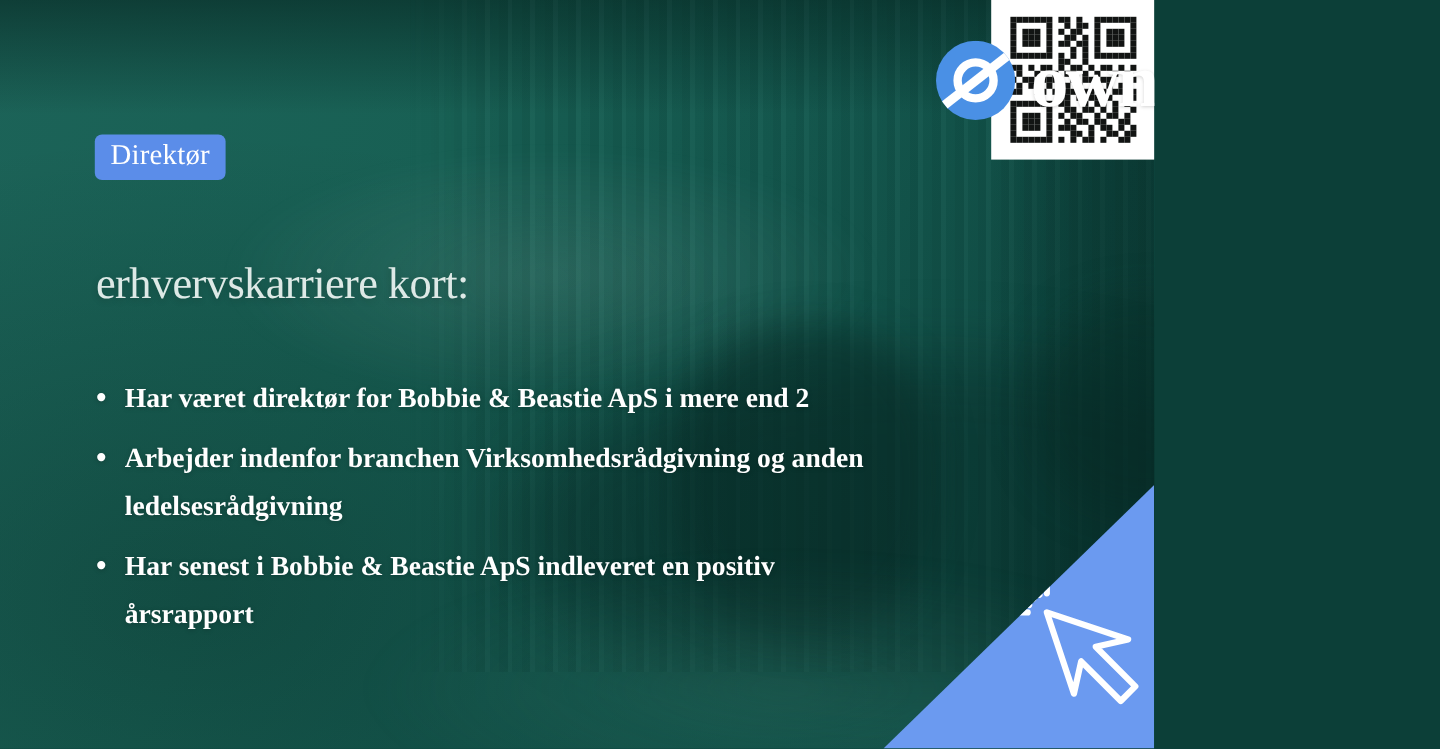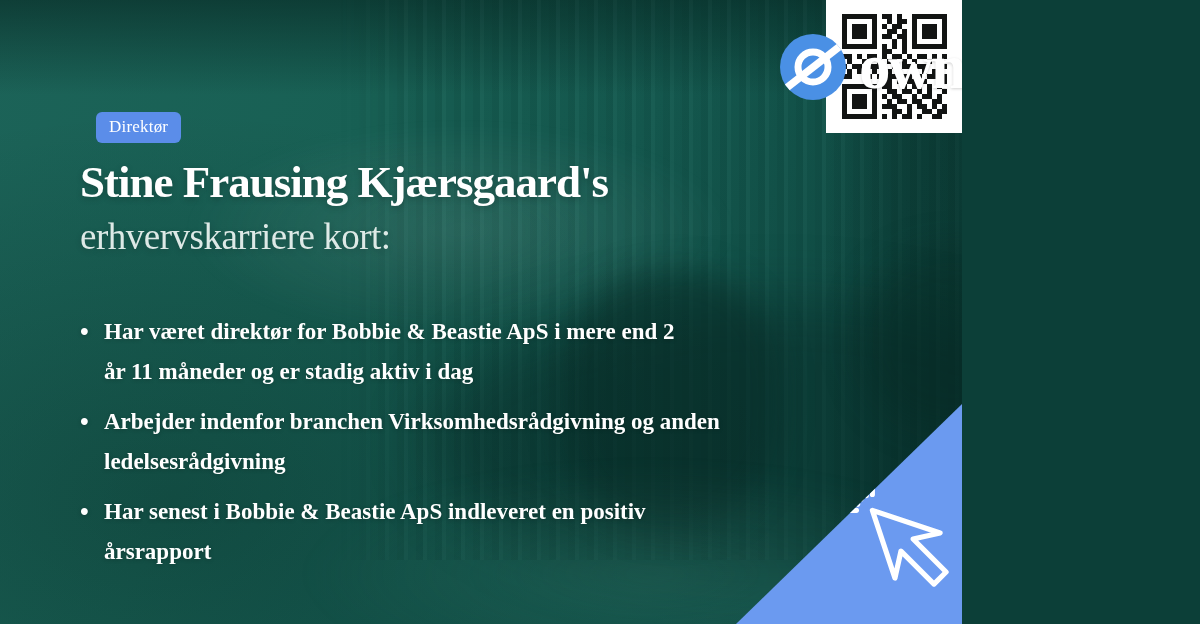--- a/index.html
+++ b/index.html
@@ -46,22 +46,22 @@
   .qr-grid{display:grid;grid-template-columns:repeat(21,5px);grid-auto-rows:5px;}
   .qm{width:5px;height:5px;}
   .qm.on{background:var(--qr-dark);}
   
   .logo{position:absolute;left:780px;top:34px;height:66px;display:flex;align-items:center;gap:13px;}
   .logo-word-row{display:flex;align-items:flex-start;}
   .logo-word{color:var(--text-white);font-size:63px;font-weight:700;letter-spacing:-2.5px;line-height:66px;
     text-shadow:0 1px 3px rgba(0,0,0,.18);}
   .logo-reg{color:var(--text-white);font-size:13px;font-weight:700;margin-left:3px;margin-top:14px;}
   
-  .badge{position:absolute;left:96px;top:112px;background:var(--badge-blue);color:var(--text-white);
-    font-size:17px;font-weight:400;line-height:1;padding:6px 13px 8px;border-radius:6px;letter-spacing:.2px;}
+  .badge{position:absolute;left:79px;top:112px;background:var(--badge-blue);color:var(--text-white);
+    font-size:24px;font-weight:400;line-height:1;padding:6px 13px 8px;border-radius:6px;letter-spacing:.2px;}
   .title{position:absolute;left:80px;top:156px;color:var(--text-white);font-size:45px;font-weight:700;
     letter-spacing:-1px;white-space:nowrap;text-shadow:0 2px 6px rgba(0,0,0,.22);}
   .subtitle{position:absolute;left:80px;top:215px;color:#dde9e6;font-size:37px;font-weight:400;
     letter-spacing:-.5px;white-space:nowrap;text-shadow:0 2px 6px rgba(0,0,0,.18);text-align:right;}
   .bullets{position:absolute;left:80px;top:312px;list-style:none;}
   .bullets li{position:relative;padding-left:24px;margin-bottom:10px;color:var(--text-white);
     font-size:23px;font-weight:700;line-height:40px;text-shadow:0 1px 4px rgba(0,0,0,.22);}
   .bullets li::before{content:"\2022";position:absolute;left:0;top:0;font-size:25px;line-height:40px;}
   .bullets .bline{white-space:nowrap;}
   
@@ -547,27 +547,25 @@
       </g>
     </svg>
     <div class="logo-word-row">
       <span class="logo-word">ownr</span>
       <span class="logo-reg">®</span>
     </div>
   </div>
 
   <div class="badge">Direktør</div>
 
-  <h1 class="title">Stine Frausing Kjærsgaard's</h1>
   <div class="subtitle">erhvervskarriere kort:</div>
 
   <ul class="bullets">
     <li>
       <div class="bline">Har været direktør for Bobbie &amp; Beastie ApS i mere end 2</div>
-      <div class="bline">år 11 måneder og er stadig aktiv i dag</div>
     </li>
     <li>
       <div class="bline">Arbejder indenfor branchen Virksomhedsrådgivning og anden</div>
       <div class="bline">ledelsesrådgivning</div>
     </li>
     <li>
       <div class="bline">Har senest i Bobbie &amp; Beastie ApS indleveret en positiv</div>
       <div class="bline">årsrapport</div>
     </li>
   </ul>

